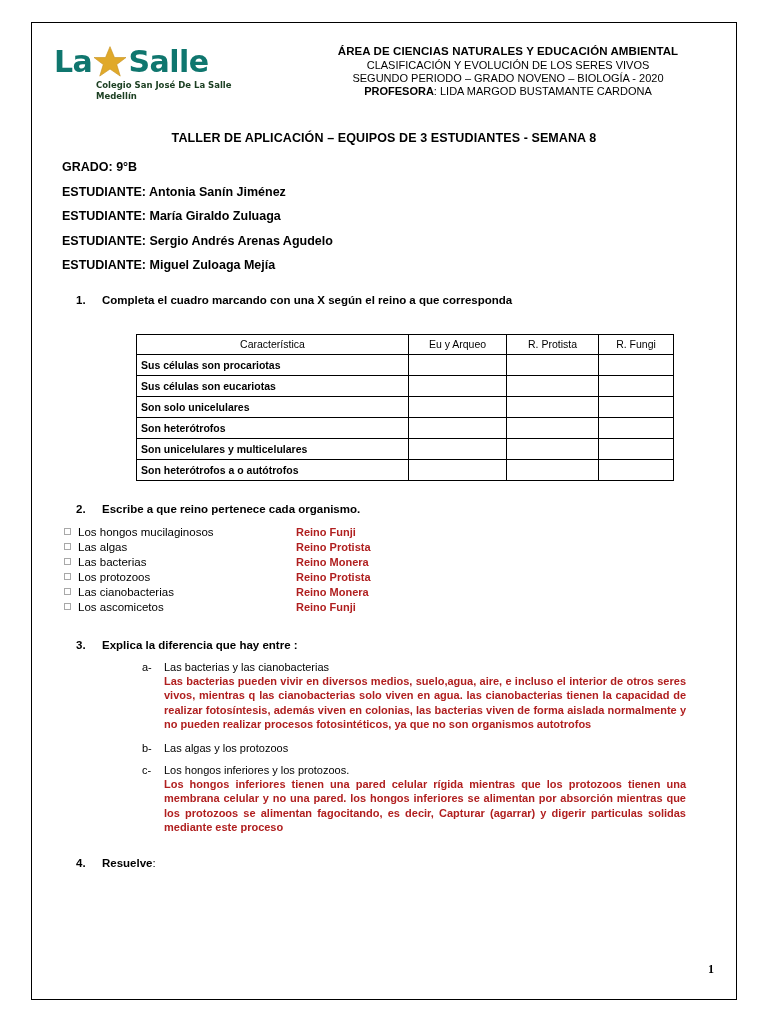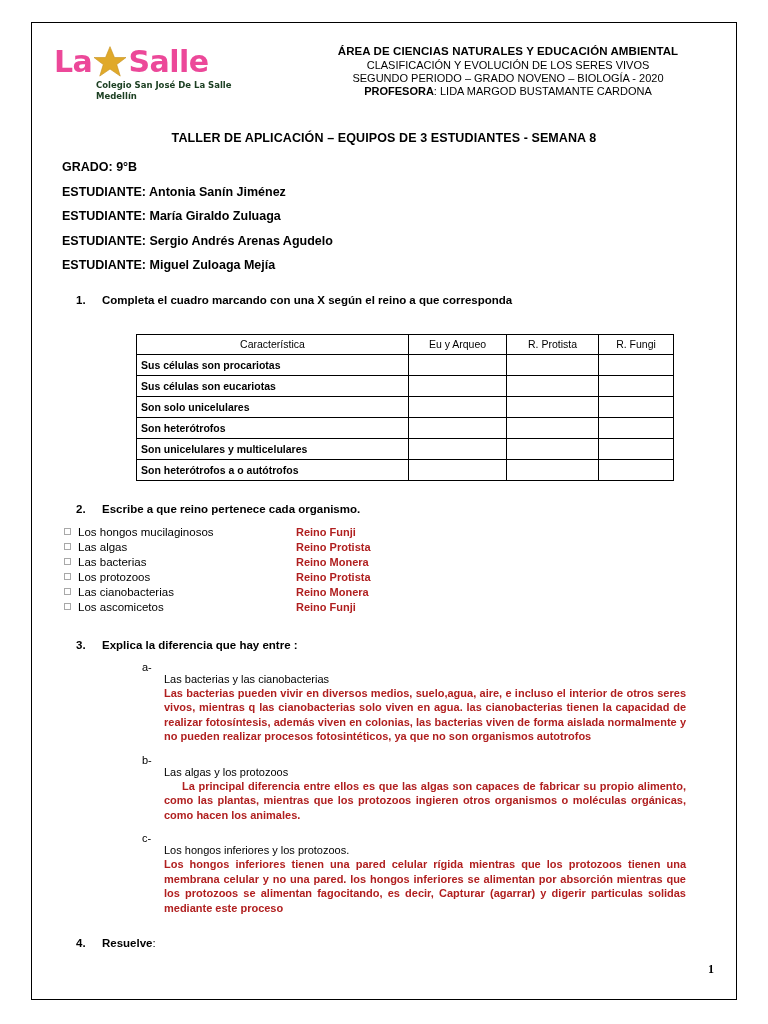--- a/index.html
+++ b/index.html
@@ -52,21 +52,21 @@
   .logo-wordmark {
     display: flex;
     align-items: center;
     height: 34px;
     line-height: 1;
   }
   .logo-word {
     font-family: "DejaVu Sans", sans-serif;
     font-weight: bold;
     font-size: 30px;
-    color: #ec4899;
+    color: #0f766e;
     letter-spacing: -0.5px;
   }
   .logo-star {
     width: 34px;
     height: 32px;
     margin: 0 1px 0 1px;
     display: inline-block;
   }
   .logo-sub {
     font-family: "DejaVu Sans", sans-serif;
@@ -205,21 +205,21 @@
     padding-right: 28px;
   }
   .sub-head {
     display: flex;
     font-size: 11px;
   }
   .sub-letter {
     width: 22px;
     flex: 0 0 22px;
   }
-  .sub-title { flex: 1 1 auto; margin-top: 12px; }
+  .sub-title { flex: 1 1 auto; }
   .answer-red {
     color: #b01f1f;
     font-weight: bold;
     font-size: 11px;
     line-height: 1.32;
     text-align: justify;
     margin-top: 1px;
     margin-left: 22px;
   }
   .answer-red.indented { text-indent: 18px; }
@@ -385,21 +385,20 @@
         <span class="sub-title">Las bacterias y las cianobacterias</span>
       </div>
       <div class="answer-red">Las bacterias pueden vivir en diversos medios, suelo,agua, aire, e incluso el interior de otros seres vivos, mientras q las cianobacterias solo viven en agua. las cianobacterias tienen la capacidad de realizar fotosíntesis, además viven en colonias, las bacterias viven de forma aislada normalmente y no pueden realizar procesos fotosintéticos, ya que no son organismos autotrofos</div>
     </div>
 
     <div class="sub-block">
       <div class="sub-head">
         <span class="sub-letter">b-</span>
         <span class="sub-title">Las algas y los protozoos</span>
       </div>
-      <div class="answer-red indented">La principal diferencia entre ellos es que las algas son capaces de fabricar su propio alimento, como las plantas, mientras que los protozoos ingieren otros organismos o moléculas orgánicas, como hacen los animales.</div>
     </div>
 
     <div class="sub-block">
       <div class="sub-head">
         <span class="sub-letter">c-</span>
         <span class="sub-title">Los hongos inferiores y los protozoos.</span>
       </div>
       <div class="answer-red">Los hongos inferiores tienen una pared celular rígida mientras que los protozoos tienen una membrana celular y no una pared. los hongos inferiores se alimentan por absorción mientras que los protozoos se alimentan fagocitando, es decir, Capturar (agarrar) y digerir particulas solidas mediante este proceso</div>
     </div>
 

